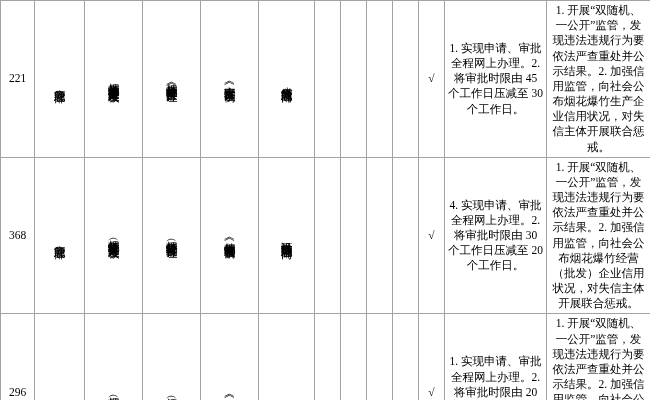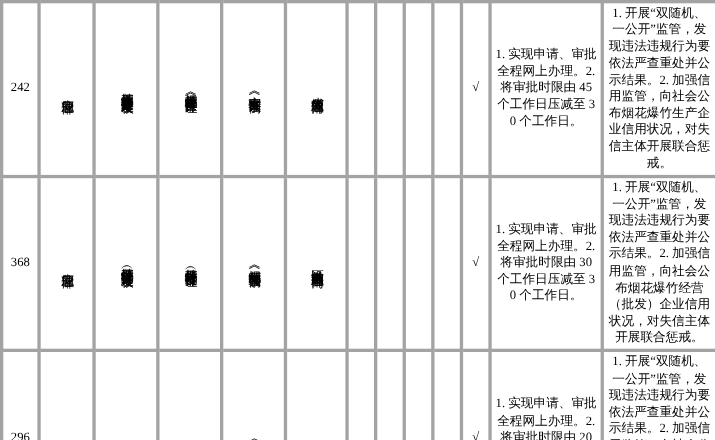--- a/index.html
+++ b/index.html
@@ -19,21 +19,21 @@
     height: 400px;
     position: relative;
     box-sizing: border-box;
   }
   table.reg-table {
     border-collapse: collapse;
     width: 650px;
     table-layout: fixed;
   }
   table.reg-table td {
-    border: 3px solid #a3a3a3;
+    border: 1px solid #a3a3a3;
     vertical-align: middle;
     text-align: center;
     padding: 2px 3px;
     font-size: 11.5px;
     line-height: 1.32;
     word-break: break-all;
   }
   
   col.c-idx   { width: 34px; }
   col.c-dept  { width: 50px; }
@@ -91,21 +91,21 @@
         <col class="c-b1">
         <col class="c-b2">
         <col class="c-b3">
         <col class="c-b4">
         <col class="c-mark">
         <col class="c-meas">
         <col class="c-super">
     </colgroup>
     <tbody>
       <tr class="row-1">
-        <td class="cell-idx">242</td>
+        <td class="cell-idx">221</td>
         <td><span class="v-narrow">应急管理部</span></td>
         <td><span class="v-narrow">烟花爆竹生产企业安全生产许可证核发</span></td>
         <td><span class="v-narrow">烟花爆竹生产《安全生产许可证》</span></td>
         <td><span class="v-narrow">《安全生产许可证条例》</span></td>
         <td><span class="v-narrow">省级应急管理部门</span></td>
         <td class="empty"></td>
         <td class="empty"></td>
         <td class="empty"></td>
         <td class="empty"></td>
         <td class="checkmark">√</td>
@@ -117,21 +117,21 @@
         <td><span class="v-narrow">应急管理部</span></td>
         <td><span class="v-narrow">烟花爆竹经营（批发）许可证核发</span></td>
         <td><span class="v-narrow">烟花爆竹经营（批发）许可证</span></td>
         <td><span class="v-narrow">《烟花爆竹安全管理条例》</span></td>
         <td><span class="v-narrow">设区的市级应急管理部门</span></td>
         <td class="empty"></td>
         <td class="empty"></td>
         <td class="empty"></td>
         <td class="empty"></td>
         <td class="checkmark">√</td>
-        <td class="measure">1. 实现申请、审批全程网上办理。2. 将审批时限由 30 个工作日压减至 30 个工作日。</td>
+        <td class="measure">4. 实现申请、审批全程网上办理。2. 将审批时限由 30 个工作日压减至 20 个工作日。</td>
         <td class="supervise">1. 开展“双随机、一公开”监管，发现违法违规行为要依法严查重处并公示结果。2. 加强信用监管，向社会公布烟花爆竹经营（批发）企业信用状况，对失信主体开展联合惩戒。</td>
       </tr>
       <tr class="row-3">
         <td class="cell-idx">296</td>
         <td><span class="v-narrow">应急管理部</span></td>
         <td><span class="v-narrow">烟花爆竹经营（零售）许可证核发</span></td>
         <td><span class="v-narrow">烟花爆竹经营（零售）许可证</span></td>
         <td><span class="v-narrow">《烟花爆竹安全管理条例》</span></td>
         <td><span class="v-narrow">县级应急管理部门</span></td>
         <td class="empty"></td>

